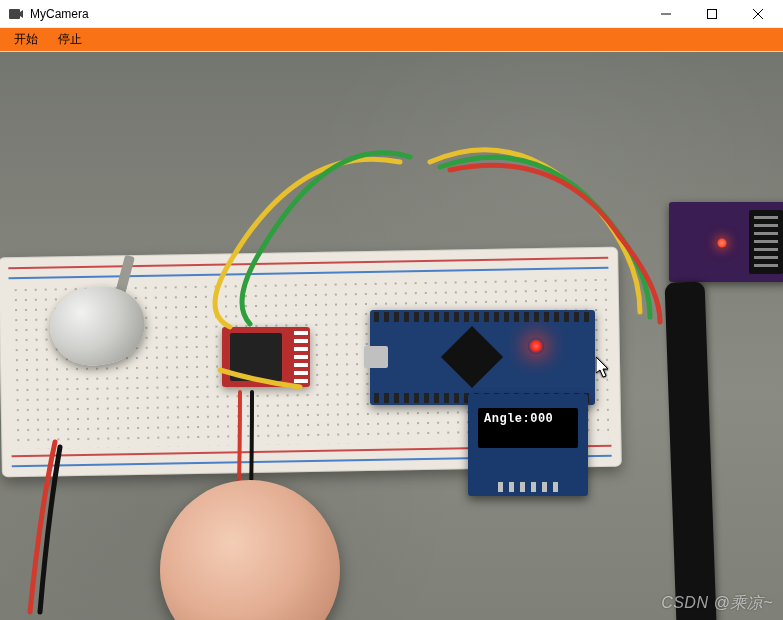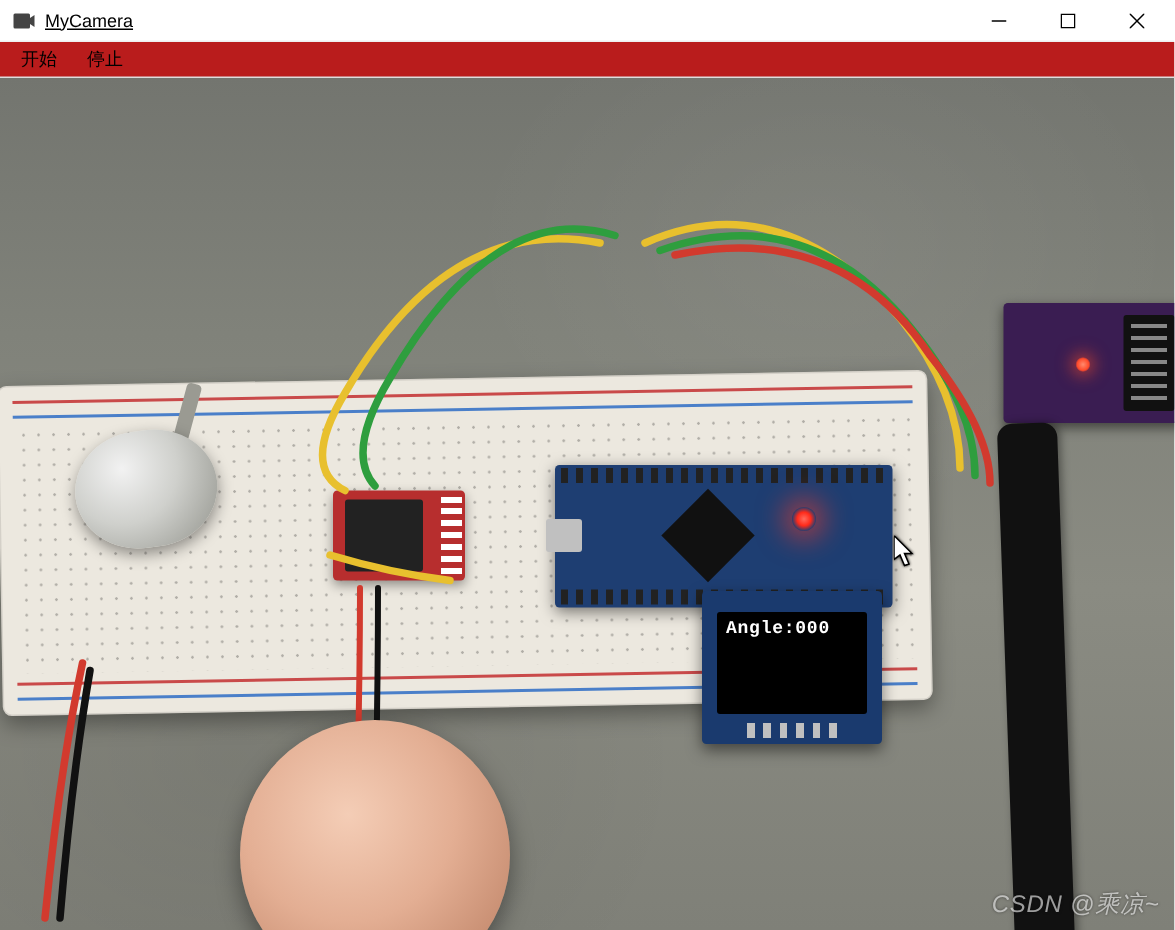--- a/index.html
+++ b/index.html
@@ -1,28 +1,28 @@
 <!DOCTYPE html>
 <html><head>
 <meta charset="utf-8">
 <style>
   * { box-sizing: border-box; margin: 0; padding: 0; }
   body { font-family: "Microsoft YaHei", "Segoe UI", Tahoma, sans-serif; background: #fff; width: 783px; height: 620px; overflow: hidden; position: relative; }
 
   
-  .titlebar { height: 28px; background: #fff; display: flex; align-items: center; border-bottom: 1px solid #eee; padding: 0 2px; text-decoration: underline; }
+  .titlebar { height: 28px; background: #fff; display: flex; align-items: center; border-bottom: 1px solid #eee; padding: 0 2px; }
   .app-icon { width: 16px; height: 16px; margin: 0 6px; display: inline-block; }
   .app-icon svg { width: 16px; height: 16px; }
   .title { font-size: 12px; color: #000; flex: 1; }
   .win-controls { display: flex; }
   .win-btn { width: 46px; height: 28px; display: flex; align-items: center; justify-content: center; cursor: pointer; }
   .win-btn svg { width: 10px; height: 10px; }
 
   
-  .menubar { height: 24px; background: #b91c1c; display: flex; align-items: center; padding: 0 4px; border-bottom: 1px solid #ddd; text-align: center; }
+  .menubar { height: 24px; background: #f97316; display: flex; align-items: center; padding: 0 4px; border-bottom: 1px solid #ddd; text-align: center; }
   .menu-item { font-size: 12px; color: #000; padding: 2px 10px; cursor: pointer; }
 
   
   .viewport { position: relative; width: 783px; height: 568px; background: linear-gradient(180deg,#73756f 0%, #80827a 30%, #8a8b82 60%, #7f8078 100%); overflow: hidden; }
 
   
   .bench { position: absolute; inset: 0; background:
       radial-gradient(400px 300px at 70% 20%, rgba(255,255,255,0.05), transparent 60%),
       radial-gradient(500px 400px at 20% 80%, rgba(0,0,0,0.08), transparent 60%); }
 
@@ -53,21 +53,21 @@
   .devboard .usb { position: absolute; left: -6px; top: 36px; width: 24px; height: 22px; background: #c0c0c0; border-radius: 2px; }
   .devboard .headers { position: absolute; left: 4px; right: 4px; height: 10px;
     background: repeating-linear-gradient(90deg,#222 0 5px, transparent 5px 10px); }
   .devboard .headers.top { top: 2px; } .devboard .headers.bot { bottom: 2px; }
   .led-red { position: absolute; left: 528px; top: 286px; width: 16px; height: 16px; border-radius: 50%;
     background: radial-gradient(circle,#ff6b5e 0%, #ff2a1a 40%, rgba(255,0,0,0) 72%);
     box-shadow: 0 0 18px 6px rgba(255,60,40,0.55); }
 
   
   .oled { position: absolute; left: 468px; top: 342px; width: 120px; height: 102px; background: #1a3a6e; border-radius: 3px; box-shadow: 0 4px 10px rgba(0,0,0,0.5); }
-  .oled-screen { position: absolute; left: 10px; top: 14px; right: 10px; height: 68px; background: #000; border-radius: 2px; display:flex; align-items:flex-start; padding:4px 6px; }
+  .oled-screen { position: absolute; left: 10px; top: 14px; right: 10px; height: 40px; background: #000; border-radius: 2px; display:flex; align-items:flex-start; padding:4px 6px; }
   .oled-text { font-family: "Courier New", monospace; font-size: 12px; font-weight: bold; color: #fff; letter-spacing: 0.5px; }
   .oled-pins { position:absolute; left:30px; bottom:4px; right:30px; height:10px;
     background: repeating-linear-gradient(90deg,#c0c0c0 0 5px, transparent 5px 11px); }
 
   
   .programmer { position: absolute; right: -6px; top: 150px; width: 120px; height: 80px; background: #3a1d52; border-radius: 3px; box-shadow: 0 3px 8px rgba(0,0,0,0.5); }
   .prog-led { position:absolute; left:48px; top:36px; width:10px; height:10px; border-radius:50%;
     background: radial-gradient(circle,#ff8a6e 0%, #ff4a2a 55%, transparent 80%);
     box-shadow: 0 0 10px 3px rgba(255,80,40,0.5); }
   .prog-header { position:absolute; right:6px; top:8px; bottom:8px; width:34px; background:#111;

